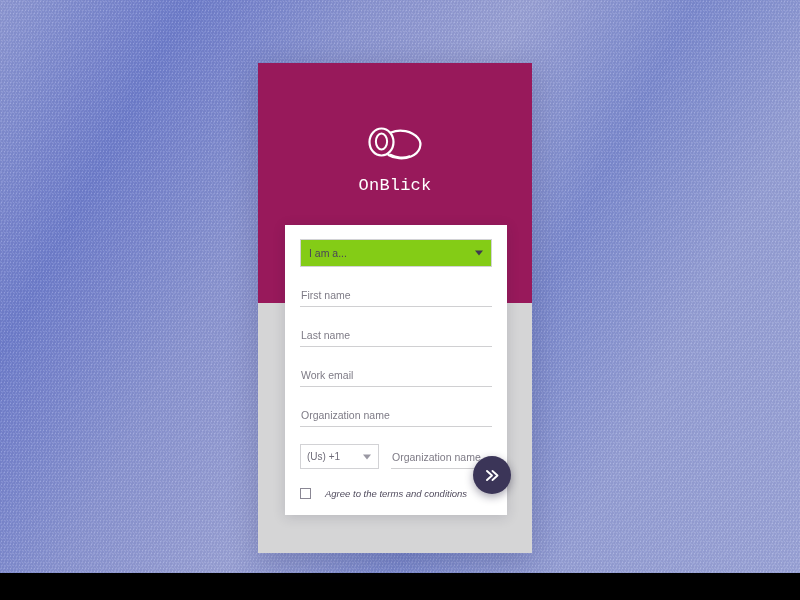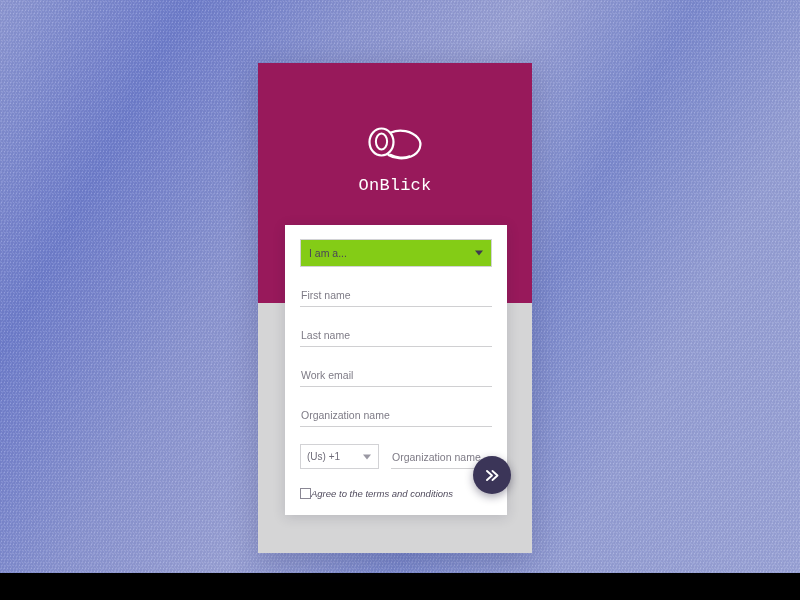--- a/index.html
+++ b/index.html
@@ -214,21 +214,21 @@
     bottom: 5px;
     font-size: 10.5px;
     color: #7e7b86;
   }
 
   
   .terms-row {
     margin-top: 19px;
     display: flex;
     align-items: center;
-    gap: 0;
+    gap: 14px;
   }
   .checkbox {
     width: 11px;
     height: 11px;
     border: 1px solid #8a8794;
     background: #ffffff;
     box-sizing: border-box;
     flex: 0 0 auto;
   }
   .terms-label {

